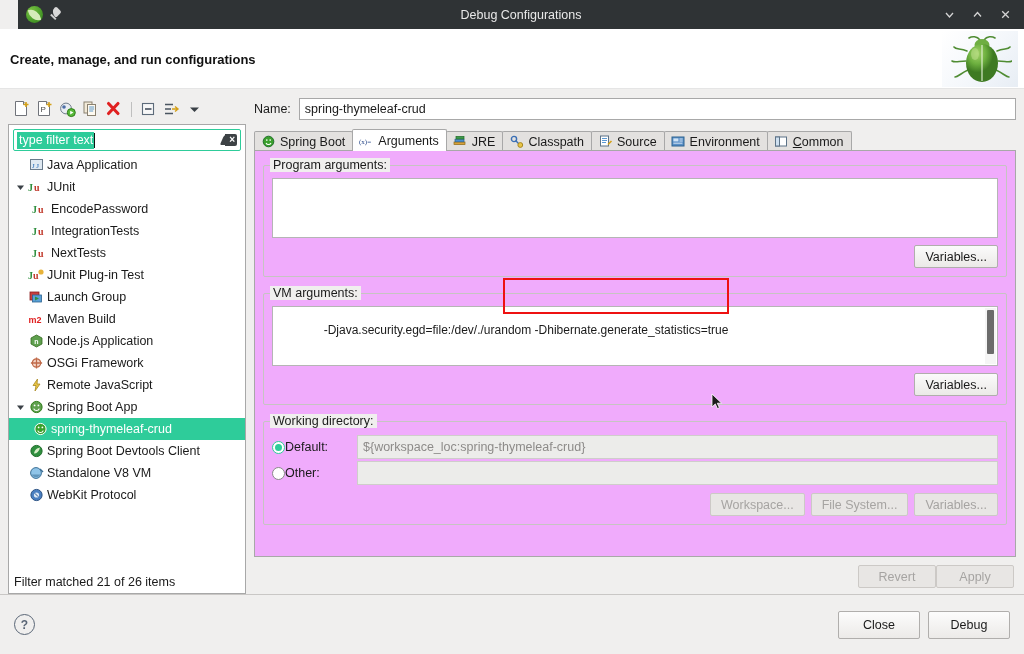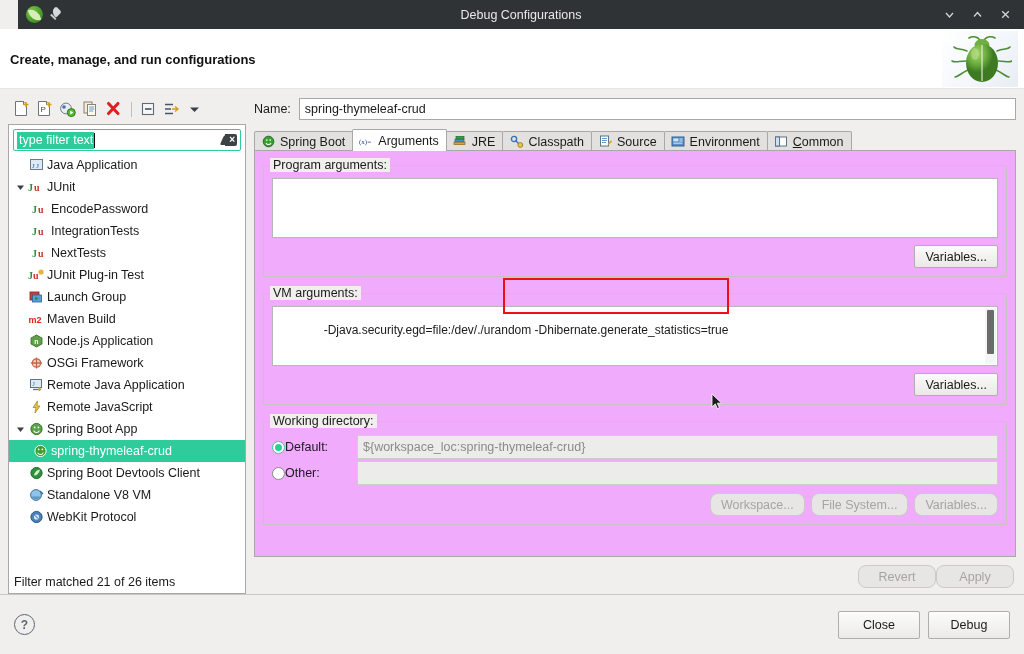--- a/index.html
+++ b/index.html
@@ -224,21 +224,21 @@
   }
   .btnrow { display: flex; justify-content: flex-end; margin-top: 7px; gap: 6px; }
   .btn {
     min-width: 78px; height: 23px; padding: 5px 10px;
     background: linear-gradient(#fbfbfb,#ebe9e7);
     border: 1px solid #b0aeac; border-radius: 2px;
     font-size: 12.5px; display: flex; align-items: center;
     justify-content: center; cursor: default; box-sizing: border-box;
     color: #1a1a1a;
   }
-  .btn.disabled { color: #a6a4a2; background: #e8e6e4; border-color: #ccc9c6; border-radius: 8px; }
+  .btn.disabled { color: #a6a4a2; background: #e8e6e4; border-color: #ccc9c6; }
 
   .redbox {
     position: absolute; border: 2px solid #ee1111;
     pointer-events: none; box-sizing: border-box;
   }
 
   
   .wdrow { display: flex; align-items: center; height: 26px; gap: 0; }
   .radio {
     width: 13px; height: 13px; border-radius: 50%;
@@ -532,32 +532,20 @@
             <span class="arrow"></span>
             <span class="ticon">
               <svg width="15" height="14" viewBox="0 0 15 14">
                   <circle cx="7.5" cy="7" r="4.2" fill="#f3d6c8" stroke="#c06a4a" stroke-width="1.2"></circle>
                   <path d="M7.5 1.4 v11.2 M1.9 7 h11.2" stroke="#c06a4a" stroke-width="1.3"></path>
                 </svg>
             </span>
             <span class="tlabel">OSGi Framework</span>
           </div>
 
-          <div class="trow">
-            <span class="arrow"></span>
-            <span class="ticon">
-              <svg width="15" height="14" viewBox="0 0 15 14">
-                  <rect x="1.5" y="1.5" width="11" height="8" fill="#dfe9f2" stroke="#5d7387" stroke-width="1"></rect>
-                  <path d="M4 11.5 h8" stroke="#5d7387" stroke-width="1.3"></path>
-                  <text x="3.5" y="7.8" font-size="6" font-family="Liberation Serif" fill="#1a64b4">J</text>
-                  <path d="M10.5 9 v4 M8.8 11.2 h3.4" stroke="#d4a017" stroke-width="1.2"></path>
-                </svg>
-            </span>
-            <span class="tlabel">Remote Java Application</span>
-          </div>
 
           <div class="trow">
             <span class="arrow"></span>
             <span class="ticon">
               <svg width="15" height="14" viewBox="0 0 15 14">
                   <path d="M8.5 1 L4 7.5 h3 L6 13 L11 6 h-3 Z" fill="#e8c547" stroke="#a88820" stroke-width="0.8"></path>
                 </svg>
             </span>
             <span class="tlabel">Remote JavaScript</span>
           </div>

